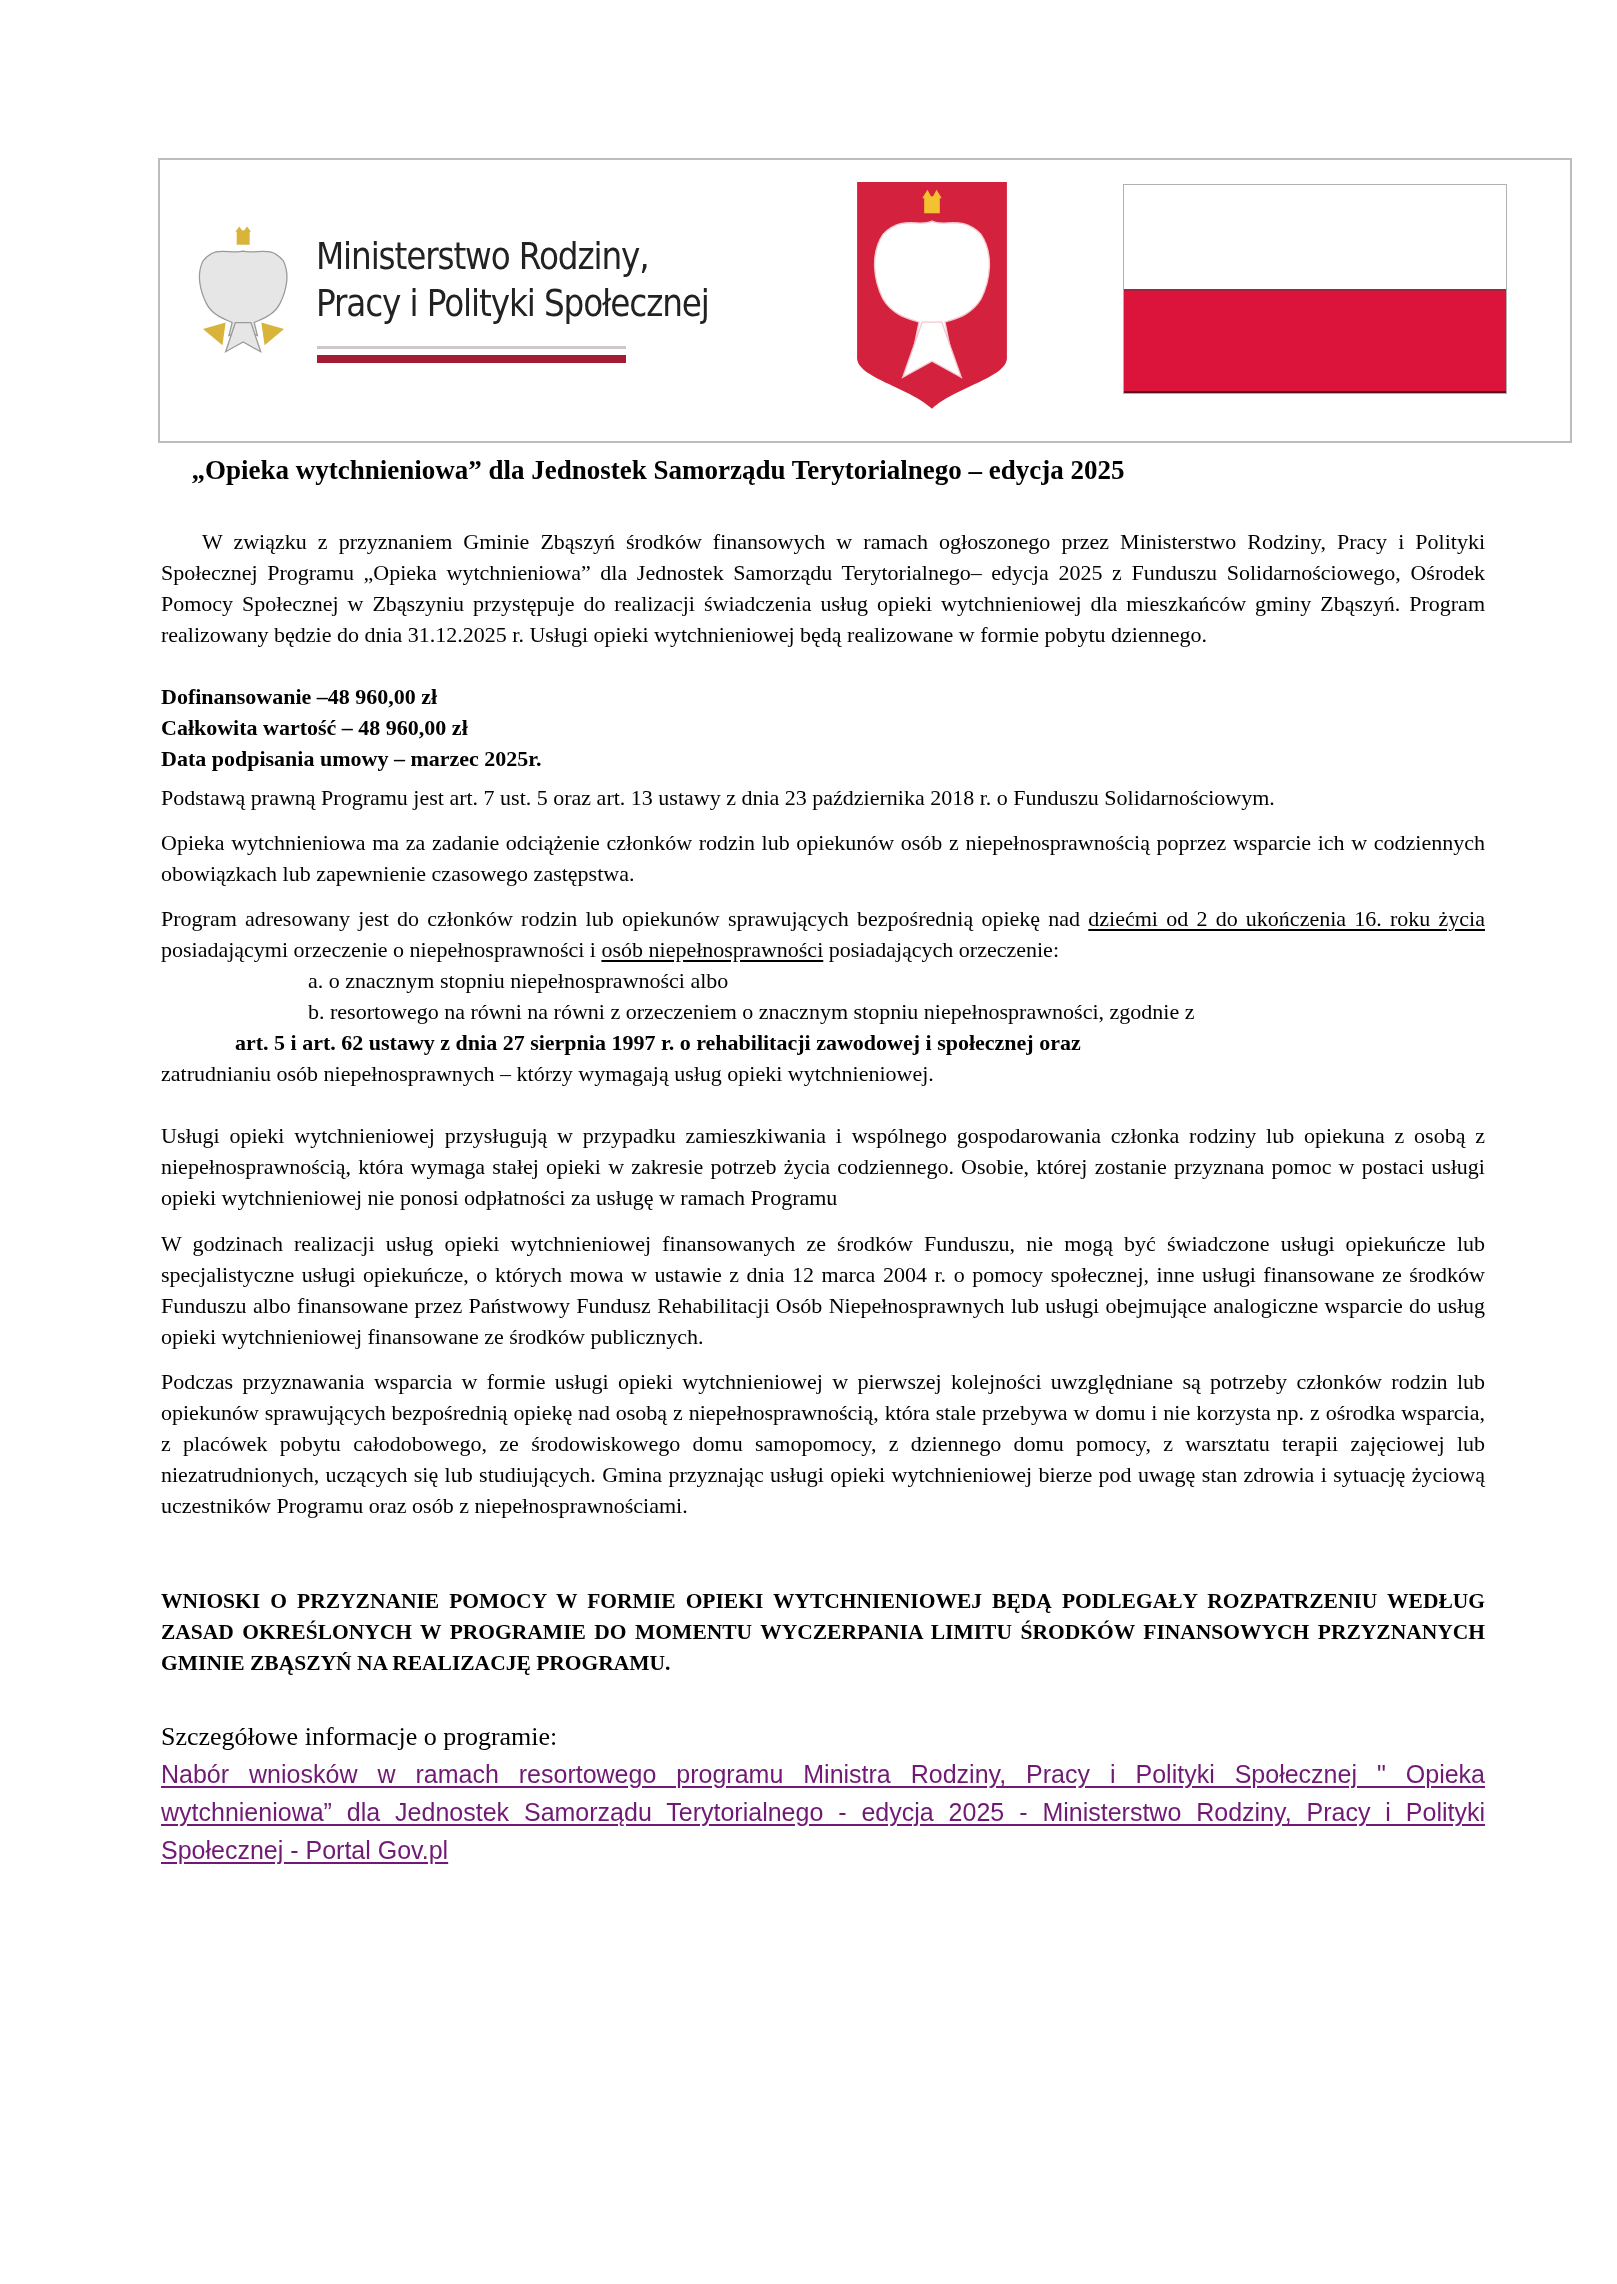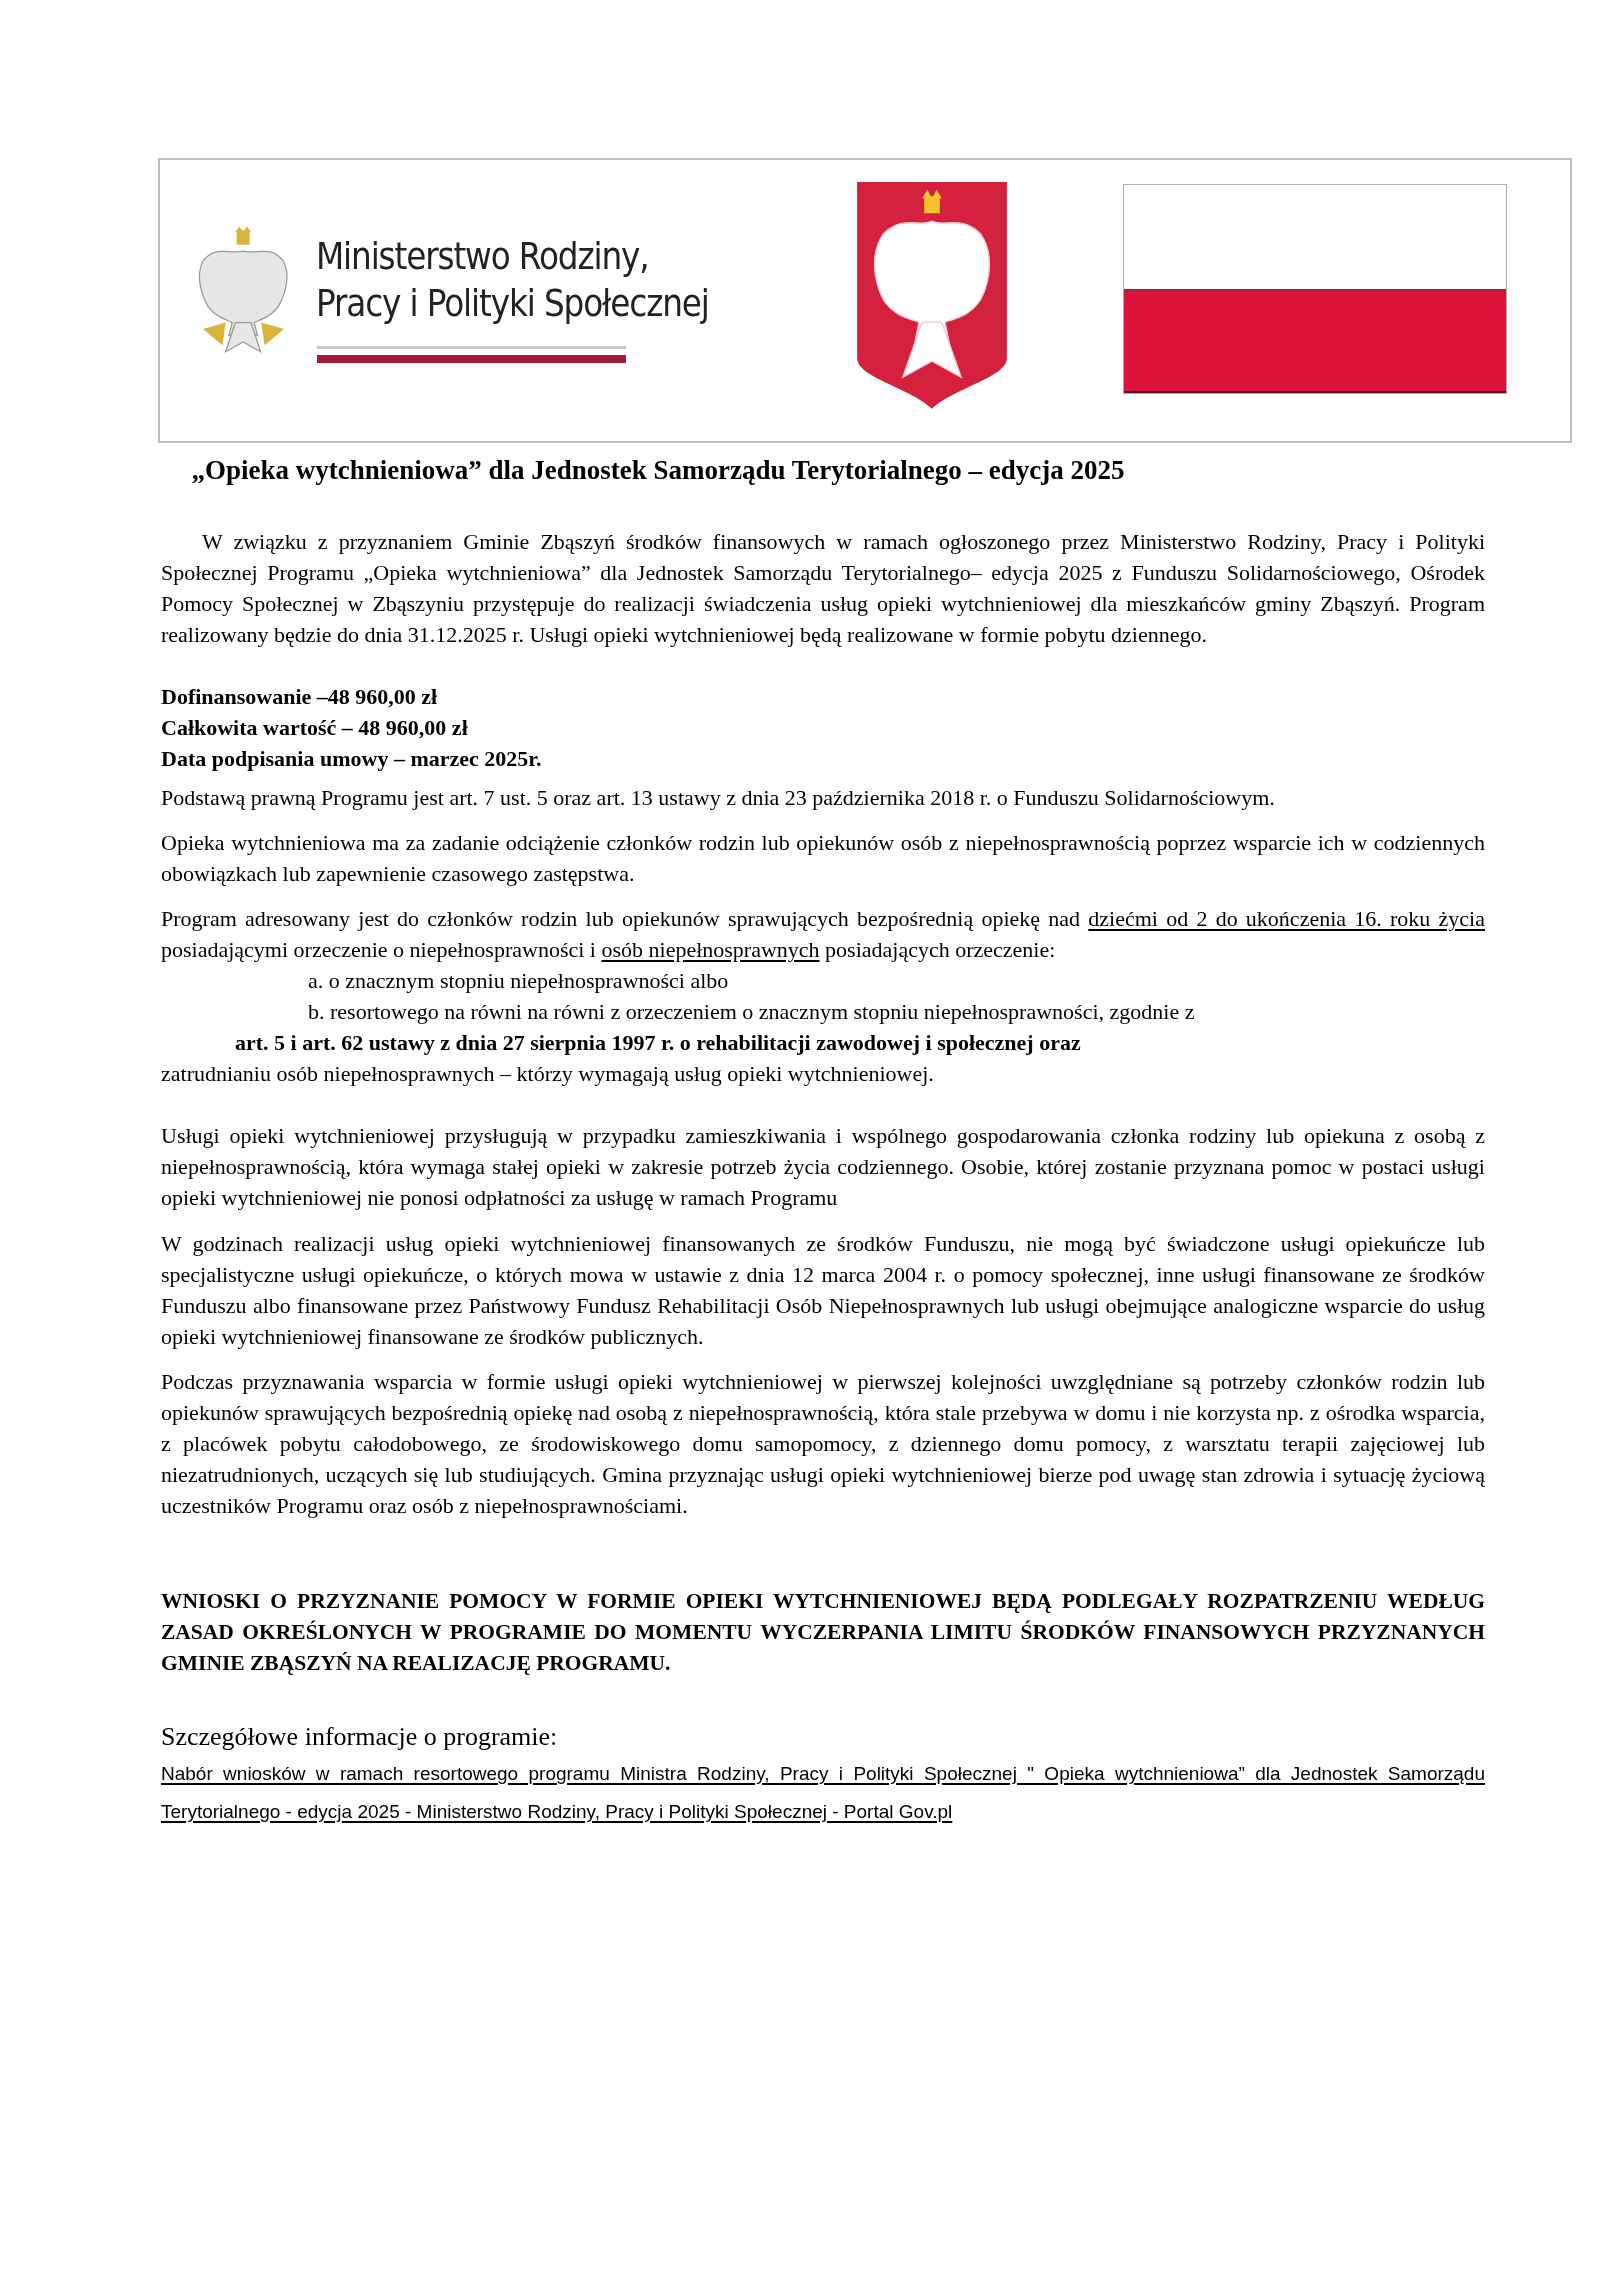--- a/index.html
+++ b/index.html
@@ -28,21 +28,21 @@
   .u { text-decoration: underline; text-decoration-thickness: 2px; text-underline-offset: 3.3px; }
   .gap-s { margin-top: 7.8px !important; }
   .gap-m { margin-top: 14.3px !important; }
   .gap-l { margin-top: 31px !important; }
   .gap-xl { margin-top: 65px !important; }
   .list-a { padding-left: 147px; }
   .list-art { padding-left: 74px; font-weight: bold; }
   .caps { font-weight: bold; font-size: 21.5px; line-height: 31px; text-align: justify; text-align-last: left; }
   .contact { font-weight: bold; font-size: 26px; line-height: 35px; text-align: justify; text-align-last: left; }
   .details-label { font-size: 26px; line-height: 36px; }
-  .link { font-family: "Liberation Sans", sans-serif; font-size: 19px; line-height: 38px; color: #000000; text-decoration: underline; text-decoration-thickness: 2px; text-underline-offset: 3.3px; text-align: justify; text-align-last: left; display: block; cursor: pointer; }
+  .link { font-family: "Liberation Sans", sans-serif; font-size: 25px; line-height: 38px; color: #701a75; text-decoration: underline; text-decoration-thickness: 2px; text-underline-offset: 3.3px; text-align: justify; text-align-last: left; display: block; cursor: pointer; }
 </style>
 </head>
 <body>
 
 <div class="banner"></div>
 
 <svg class="ministry-emblem" viewBox="0 0 165 215">
   <g fill="#e6e6e6" stroke="#9a9a9a" stroke-width="2">
     <path d="M82 40 C60 45 40 30 20 55 C10 75 15 100 25 120 C35 140 55 145 65 150 L60 170 L82 160 L104 170 L99 150 C109 145 129 140 139 120 C149 100 154 75 144 55 C124 30 104 45 82 40 Z"></path>
     <path d="M70 150 L55 195 L82 180 L109 195 L94 150 Z"></path>
@@ -80,21 +80,21 @@
   <p class="justify indent">W związku z przyznaniem Gminie Zbąszyń środków finansowych w ramach ogłoszonego przez Ministerstwo Rodziny, Pracy i Polityki Społecznej Programu „Opieka wytchnieniowa”  dla Jednostek Samorządu Terytorialnego– edycja 2025 z Funduszu Solidarnościowego, Ośrodek Pomocy Społecznej w Zbąszyniu przystępuje do realizacji świadczenia usług opieki wytchnieniowej dla mieszkańców gminy Zbąszyń. Program realizowany będzie do dnia 31.12.2025 r. Usługi opieki wytchnieniowej będą realizowane w formie pobytu dziennego.</p>
 
   <p class="bold gap-l">Dofinansowanie –48 960,00 zł</p>
   <p class="bold">Całkowita wartość – 48 960,00 zł</p>
   <p class="bold">Data podpisania umowy – marzec 2025r.</p>
 
   <p class="gap-s">Podstawą prawną Programu jest art. 7 ust. 5 oraz art. 13 ustawy z dnia 23 października 2018 r. o Funduszu Solidarnościowym.</p>
 
   <p class="justify gap-m">Opieka wytchnieniowa ma za zadanie odciążenie członków rodzin lub opiekunów osób z niepełnosprawnością poprzez wsparcie ich w codziennych obowiązkach lub zapewnienie czasowego zastępstwa.</p>
 
-  <p class="justify gap-m"><span>Program adresowany jest do członków rodzin lub opiekunów sprawujących bezpośrednią opiekę nad </span><span class="u">dziećmi od 2 do ukończenia 16. roku życia</span><span> posiadającymi orzeczenie o niepełnosprawności i  </span><span class="u">osób niepełnosprawnych</span><span> posiadających orzeczenie:</span></p>
+  <p class="justify gap-m"><span>Program adresowany jest do członków rodzin lub opiekunów sprawujących bezpośrednią opiekę nad </span><span class="u">dziećmi od 2 do ukończenia 16. roku życia</span><span> posiadającymi orzeczenie o niepełnosprawności i  </span><span class="u">osób niepełnosprawności</span><span> posiadających orzeczenie:</span></p>
   <p class="list-a">a. o  znacznym stopniu niepełnosprawności albo</p>
   <p class="list-a">b. resortowego na równi  na równi z orzeczeniem o znacznym stopniu niepełnosprawności, zgodnie z</p>
   <p class="list-art">art. 5 i art. 62 ustawy z dnia 27 sierpnia 1997 r. o rehabilitacji zawodowej i społecznej oraz</p>
   <p>zatrudnianiu osób niepełnosprawnych – którzy wymagają usług opieki wytchnieniowej.</p>
 
   <p class="justify gap-l">Usługi opieki wytchnieniowej przysługują w przypadku zamieszkiwania i wspólnego gospodarowania członka rodziny lub opiekuna z osobą z niepełnosprawnością, która wymaga stałej opieki w zakresie potrzeb życia codziennego. Osobie, której zostanie przyznana pomoc w postaci usługi opieki wytchnieniowej nie ponosi odpłatności za usługę w ramach Programu</p>
 
   <p class="justify gap-m">W godzinach realizacji usług opieki wytchnieniowej finansowanych ze środków Funduszu, nie mogą być świadczone usługi opiekuńcze lub specjalistyczne usługi opiekuńcze, o których mowa w ustawie z dnia 12 marca 2004 r. o pomocy społecznej, inne usługi finansowane ze środków Funduszu albo finansowane przez Państwowy Fundusz Rehabilitacji Osób Niepełnosprawnych lub usługi obejmujące analogiczne wsparcie do usług opieki wytchnieniowej finansowane ze środków publicznych.</p>
 
   <p class="justify gap-m">Podczas przyznawania wsparcia w formie usługi opieki wytchnieniowej w pierwszej kolejności uwzględniane są potrzeby członków rodzin lub opiekunów sprawujących bezpośrednią opiekę nad osobą z niepełnosprawnością, która stale przebywa w domu i nie korzysta np. z ośrodka wsparcia, z placówek pobytu całodobowego, ze środowiskowego domu samopomocy, z dziennego domu pomocy, z warsztatu terapii zajęciowej lub niezatrudnionych, uczących się lub studiujących. Gmina przyznając usługi opieki wytchnieniowej bierze pod uwagę stan zdrowia i sytuację życiową uczestników Programu oraz osób z niepełnosprawnościami.</p>

